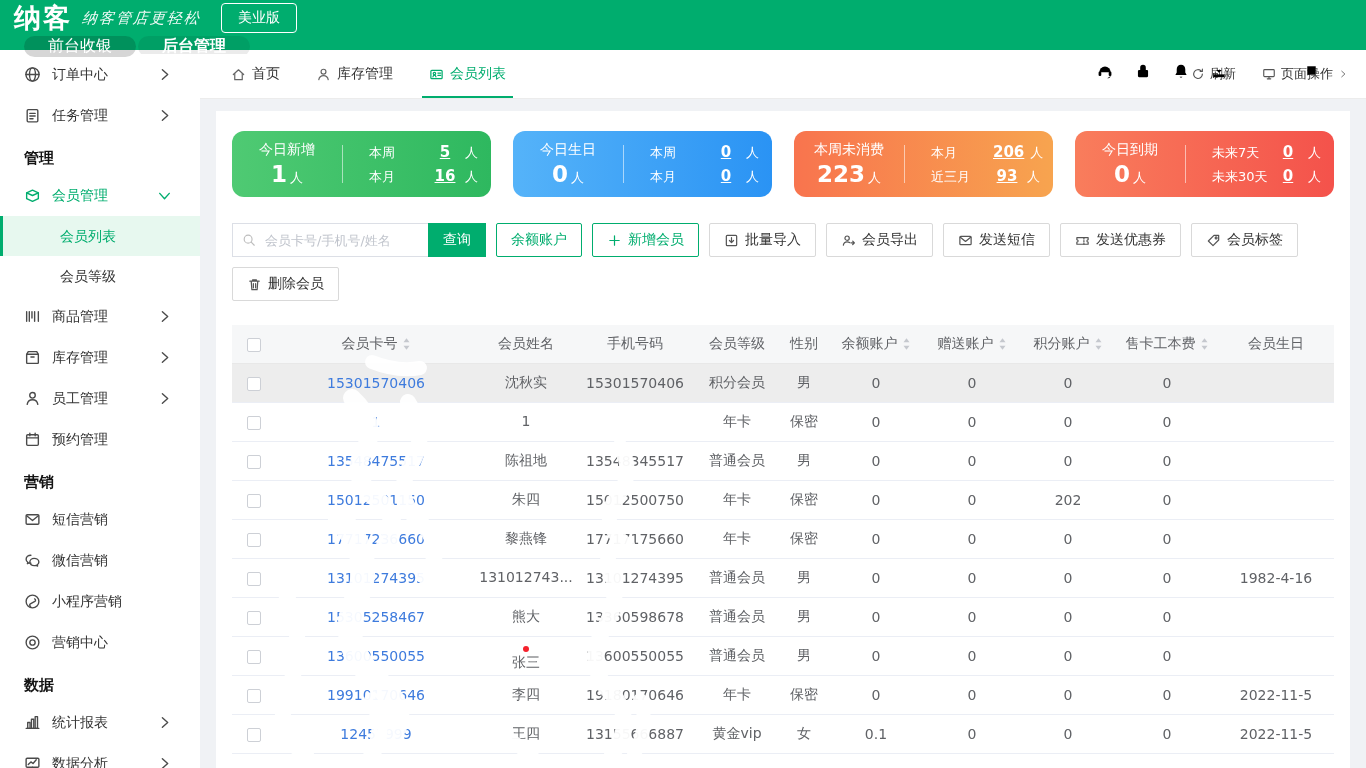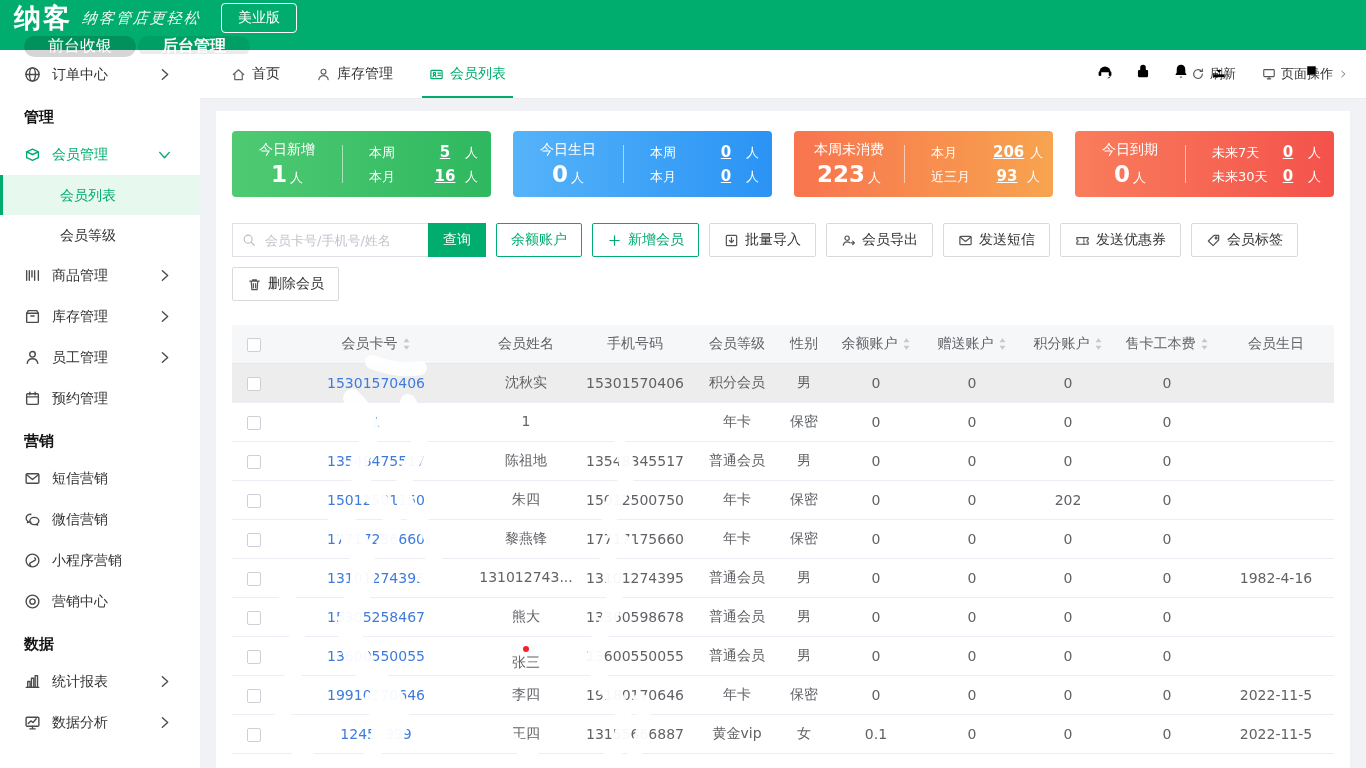--- a/index.html
+++ b/index.html
@@ -59,21 +59,21 @@
   .tab-actions{margin-left:auto;display:flex;align-items:center;gap:26px;font-size:13px;color:#333;}
   .taction{display:flex;align-items:center;gap:5px;cursor:pointer;}
   .taction .icon{color:#555;}
   .taction .icon svg{width:14px;height:14px;}
   .taction .chev svg{width:10px;height:10px;}
 
   .content{margin:12px 16px 0;background:#fff;flex:1;padding:20px 16px 0;overflow:hidden;position:relative;}
 
   
   .cards{display:flex;gap:22px;}
-  .card{flex:1;height:66px;border-radius:4px;color:#fff;display:flex;align-items:center;}
+  .card{flex:1;height:66px;border-radius:12px;color:#fff;display:flex;align-items:center;}
   .card.green{background:linear-gradient(90deg,#4fca73,#2eb85f);}
   .card.blue{background:linear-gradient(90deg,#55b3f9,#2a93f4);}
   .card.orange{background:linear-gradient(90deg,#f8744e,#f7a44f);}
   .card.red{background:linear-gradient(90deg,#f97d5c,#f4524b);}
   .card-left{width:110px;text-align:center;}
   .ct{font-size:14px;margin-bottom:2px;}
   .cv b{font-size:23px;font-weight:bold;}
   .cv .cu{font-size:13px;margin-left:3px;}
   .card-div{width:1px;height:38px;background:rgba(255,255,255,.55);}
   .card-rows{flex:1;display:flex;flex-direction:column;justify-content:center;gap:5px;padding-left:26px;}
@@ -193,20 +193,34 @@
   <aside class="sidebar">
       <div class="sb-item">
         <span class="icon">
           <svg viewBox="0 0 16 16">
             <circle cx="8" cy="8" r="6.2"></circle>
             <ellipse cx="8" cy="8" rx="2.8" ry="6.2"></ellipse>
             <path d="M1.8 8h12.4"></path>
           </svg>
         </span>
         <span class="sb-lbl">订单中心</span>
+        <span class="icon chev">
+          <svg viewBox="0 0 16 16">
+            <path d="M6 3.5L11 8l-5 4.5"></path>
+          </svg>
+        </span>
+      </div>
+      <div class="sb-item">
+        <span class="icon">
+          <svg viewBox="0 0 16 16">
+            <rect x="3" y="2.5" width="10" height="11.5" rx="1"></rect>
+            <path d="M5.5 6h5M5.5 8.5h5M5.5 11h3"></path>
+          </svg>
+        </span>
+        <span class="sb-lbl">任务管理</span>
         <span class="icon chev">
           <svg viewBox="0 0 16 16">
             <path d="M6 3.5L11 8l-5 4.5"></path>
           </svg>
         </span>
       </div>
       <div class="sb-sec">管理</div>
       <div class="sb-item act">
         <span class="icon">
           <svg viewBox="0 0 16 16">

